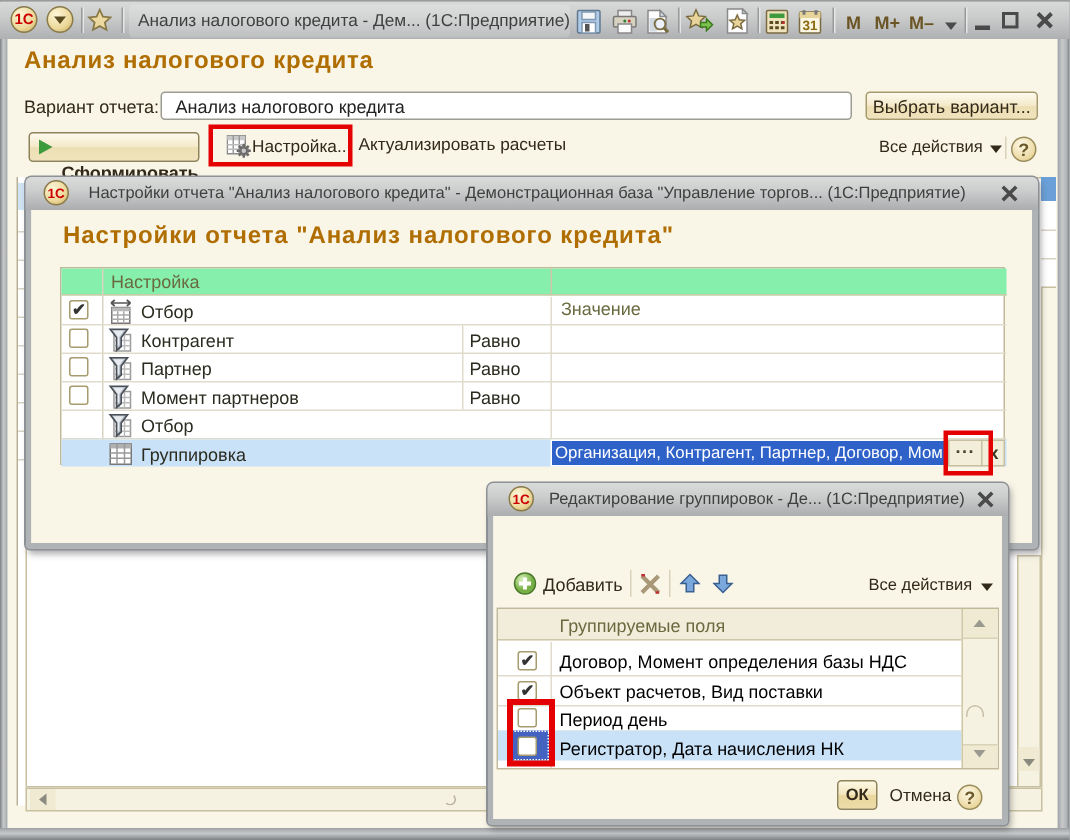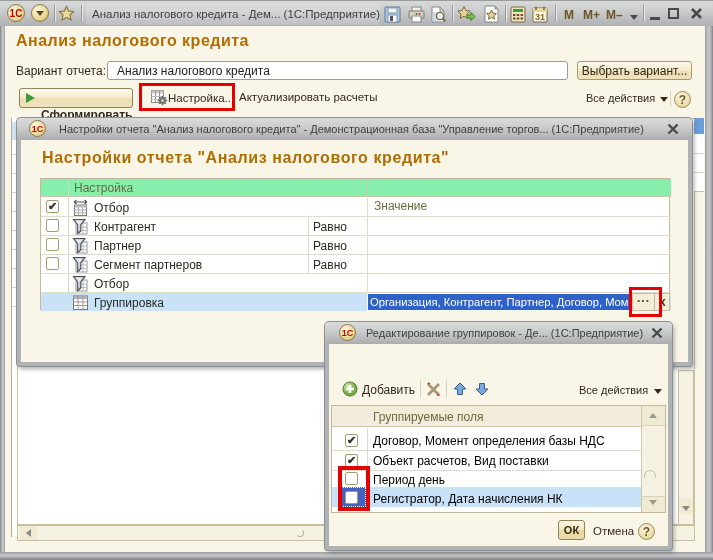--- a/index.html
+++ b/index.html
@@ -278,21 +278,21 @@
           <g stroke="#999">
               <line x1="6" y1="2" x2="6" y2="15.5"></line>
               <line x1="11" y1="2" x2="11" y2="15.5"></line>
               <line x1="1.5" y1="8" x2="15.5" y2="8"></line>
               <line x1="1.5" y1="11.5" x2="15.5" y2="11.5"></line>
             </g>
           </svg>
         <span class="abs" style="left:53px; top:22px;">Отбор</span>
         <span class="abs" style="left:53px; top:41px;">Контрагент</span>
         <span class="abs" style="left:53px; top:60px;">Партнер</span>
-        <span class="abs" style="left:53px; top:79px;">Сегмент партнеров</span>
+        <span class="abs" style="left:53px; top:79px;">Момент партнеров</span>
         <span class="abs" style="left:53px; top:98px;">Отбор</span>
         <span class="abs" style="left:53px; top:117px;">Группировка</span>
         <span class="abs" style="left:272px; top:41px;">Равно</span>
         <span class="abs" style="left:272px; top:60px;">Равно</span>
         <span class="abs" style="left:272px; top:79px;">Равно</span>
 
         <div class="abs" style="left:327px; top:115px; width:266px; height:16px; background:#2e62c8; color:#fff; padding:2px 0 0 2px; white-space:nowrap; overflow:hidden; font-size:11.2px; box-shadow:0 0 0 1px #fff;">Организация, Контрагент, Партнер, Договор, Мом</div>
         <div class="abs" style="left:591px; top:114px; width:38px; height:18px; background:#f3eeda; border:1px solid #c6be9e;"></div>
         <div class="abs" style="left:613px; top:114px; width:1px; height:18px; background:#c6be9e;"></div>
         <span class="abs" style="left:596px; top:112px; font-weight:bold; color:#4a4228; letter-spacing:1px;">...</span>

